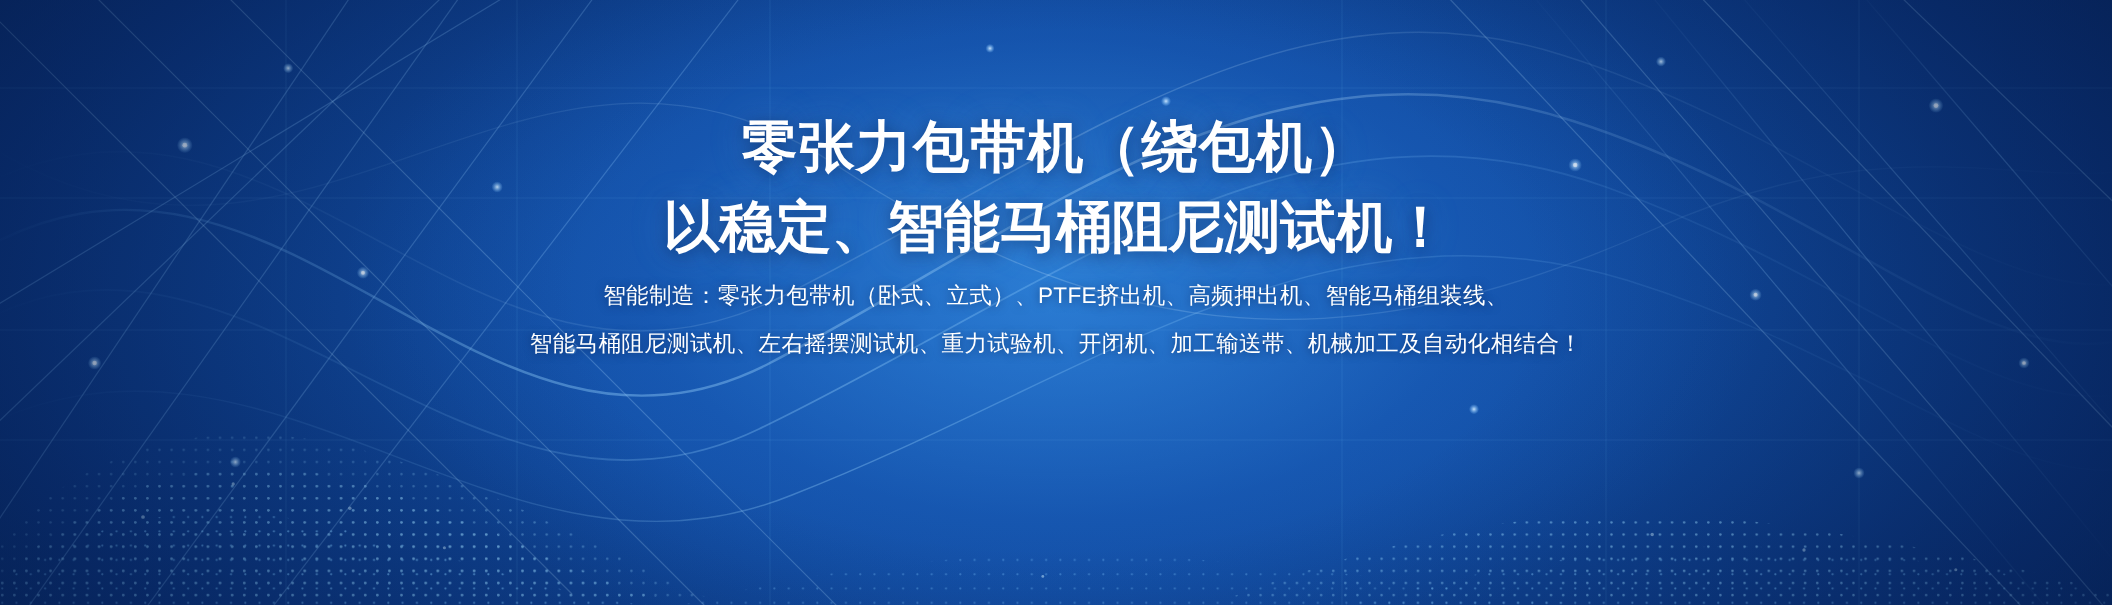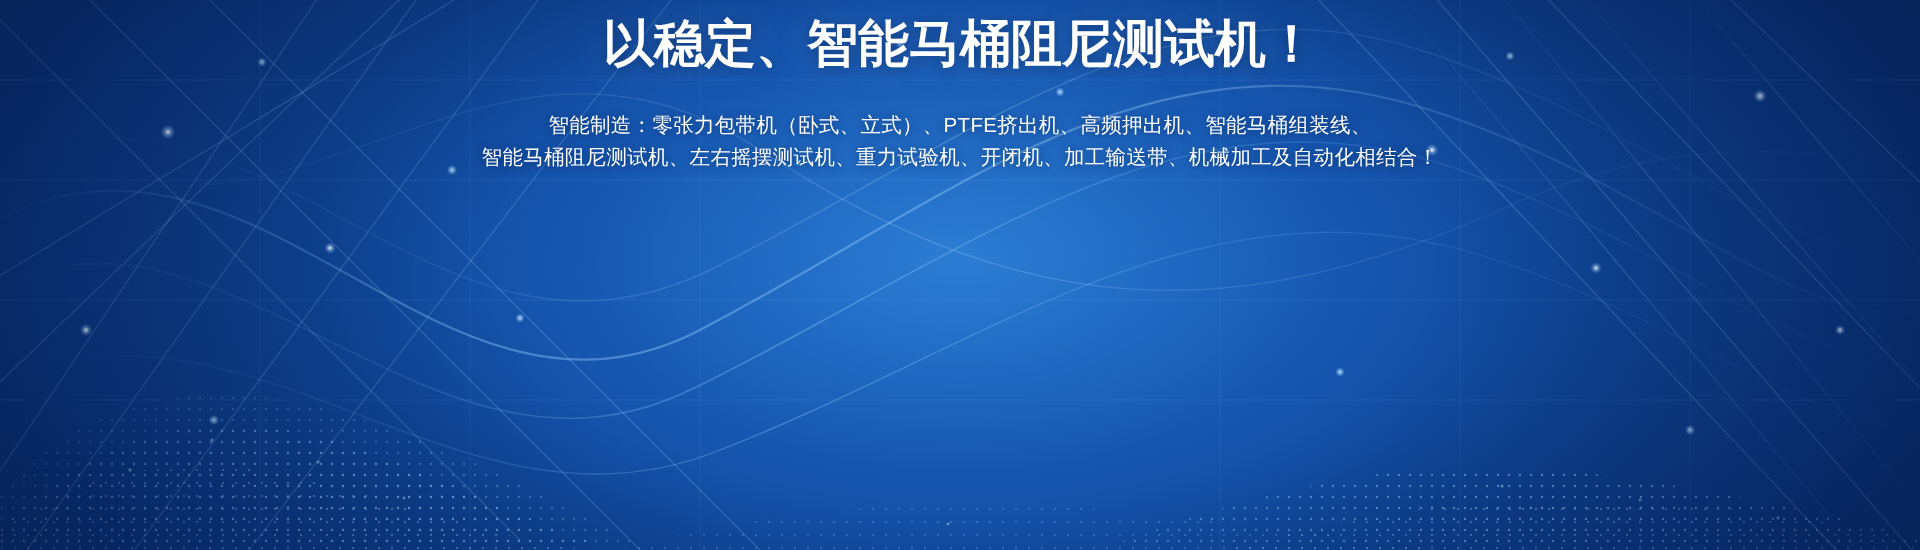--- a/index.html
+++ b/index.html
@@ -56,22 +56,22 @@
   #title-line-2 { margin-top: 14px; letter-spacing: 0px; }
   .subtitle-line {
     color: #ffffff;
     font-weight: normal;
     font-size: 20.5px;
     line-height: 1.2;
     letter-spacing: 0.3px;
     white-space: nowrap;
     text-shadow: 0 1px 8px rgba(4,26,74,0.6);
   }
-  #subtitle-line-1 { margin-top: 40px; }
-  #subtitle-line-2 { margin-top: 7px; }
+  #subtitle-line-1 { margin-top: 21px; }
+  #subtitle-line-2 { margin-top: 19px; }
 </style>
 </head>
 <body>
 
 <div id="banner">
 
   <svg id="bg-svg" viewBox="0 0 1920 550" preserveAspectRatio="none" aria-hidden="true">
     <defs>
       <linearGradient id="lnFade" x1="0" y1="0" x2="1" y2="1">
         <stop offset="0%" stop-color="#8ec9ff" stop-opacity="0.00"></stop>
@@ -230,18 +230,19 @@
       <circle cx="1502" cy="486" r="1.6"></circle>
       <circle cx="1640" cy="500" r="1.5"></circle>
       <circle cx="1778" cy="518" r="1.4"></circle>
       <circle cx="948" cy="524" r="1.3"></circle>
     </g>
   </svg>
 
   <div id="vignette"></div>
 
   <div id="content">
+    <div class="title-line" id="title-line-1">零张力包带机（绕包机）</div>
     <div class="title-line" id="title-line-2">以稳定、智能马桶阻尼测试机！</div>
     <div class="subtitle-line" id="subtitle-line-1">智能制造：零张力包带机（卧式、立式）、PTFE挤出机、高频押出机、智能马桶组装线、</div>
     <div class="subtitle-line" id="subtitle-line-2">智能马桶阻尼测试机、左右摇摆测试机、重力试验机、开闭机、加工输送带、机械加工及自动化相结合！</div>
   </div>
 
 </div>
 
 </body></html>

